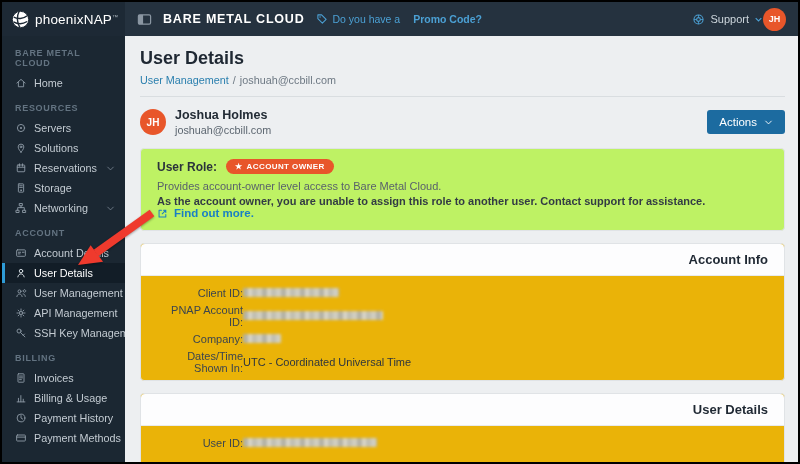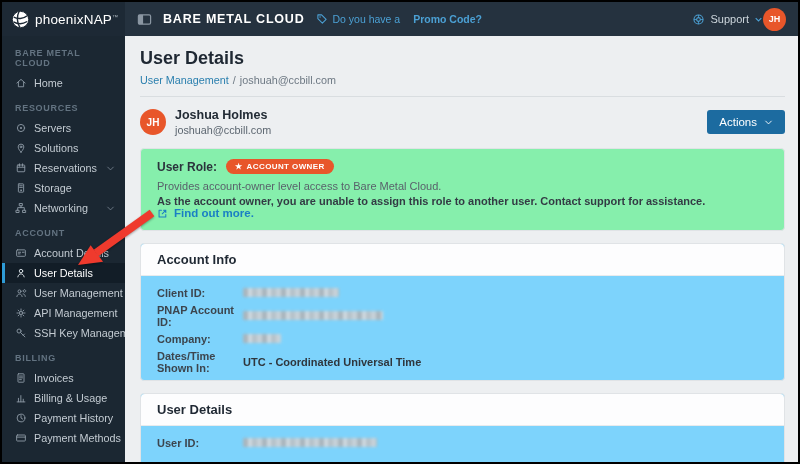--- a/index.html
+++ b/index.html
@@ -45,33 +45,33 @@
   .breadcrumb a { color: #2a7fae; text-decoration: none; cursor: pointer; }
   .divider { border: none; border-top: 1px solid #d9dde0; margin-top: 10px; }
 
   .user-row { display: flex; align-items: center; gap: 9px; padding: 11px 0 12px; }
   .avatar-md { width: 26px; height: 26px; border-radius: 50%; background: #e8562a; color: #fff; font-size: 10px; font-weight: 700; display: flex; align-items: center; justify-content: center; flex: none; }
   .user-name { font-size: 12.5px; font-weight: 700; color: #222b35; }
   .user-email { font-size: 10.8px; color: #5c6670; margin-top: 2px; }
   .actions-btn { margin-left: auto; background: #1c6ba0; color: #fff; border: none; font-family: inherit; font-size: 11.5px; padding: 6px 12px; border-radius: 3px; display: flex; align-items: center; gap: 7px; cursor: pointer; }
   .actions-btn svg { stroke: #fff; fill: none; stroke-width: 1.6; stroke-linecap: round; }
 
-  .role-panel { background: #86efac; border: 1px solid #e0e3e6; border-radius: 4px; padding: 10px 16px 11px; }
+  .role-panel { background: #bef264; border: 1px solid #e0e3e6; border-radius: 4px; padding: 10px 16px 11px; }
   .role-line1 { display: flex; align-items: center; gap: 9px; font-size: 12px; font-weight: 700; color: #2b333c; }
   .badge { background: #e8562a; color: #fff; font-size: 8px; font-weight: 700; letter-spacing: .4px; padding: 3px 9px; border-radius: 9px; display: flex; align-items: center; gap: 4px; }
   .badge .star { font-size: 8px; line-height: 1; }
   .role-desc { font-size: 11px; color: #59626b; margin-top: 6px; }
   .role-note { font-size: 11px; font-weight: 700; color: #333b44; margin-top: 3px; }
   .role-link { display: flex; align-items: center; gap: 6px; font-size: 11.5px; font-weight: 700; color: #1a7fc4; cursor: pointer; }
   .role-link svg { stroke: #1a7fc4; fill: none; stroke-width: 1.5; stroke-linecap: round; stroke-linejoin: round; }
 
-  .card { background: #7dd3fc; border: 1px solid #e0e3e6; border-radius: 4px; margin-top: 12px; }
+  .card { background: #eab308; border: 1px solid #e0e3e6; border-radius: 4px; margin-top: 12px; text-align: right; }
   .card-header { padding: 8px 16px; font-size: 13px; font-weight: 700; color: #1f2833; border-bottom: 1px solid #e8ebed; background: #fdfdfe; border-radius: 4px 4px 0 0; }
   .card-body { padding: 5px 0 7px; }
-  .info-row { display: flex; align-items: center; height: 23px; padding: 0 16px; font-size: 11px; font-weight: bold; }
+  .info-row { display: flex; align-items: center; height: 23px; padding: 0 16px; font-size: 11px; }
   .info-label { flex: none; width: 86px; color: #3c454e; }
   .info-value { color: #2f363d; display: flex; align-items: center; }
   .blur-strip { height: 9px; border-radius: 1px; opacity: .9; filter: blur(1.6px);
     background: repeating-linear-gradient(90deg,#aeb2b6 0 5px,#d8dadd 5px 9px,#bcc0c4 9px 14px,#cfd2d5 14px 19px); }
 
   .arrow-overlay { position: absolute; left: 0; top: 0; pointer-events: none; z-index: 20; }
 </style>
 </head>
 <body>
 

